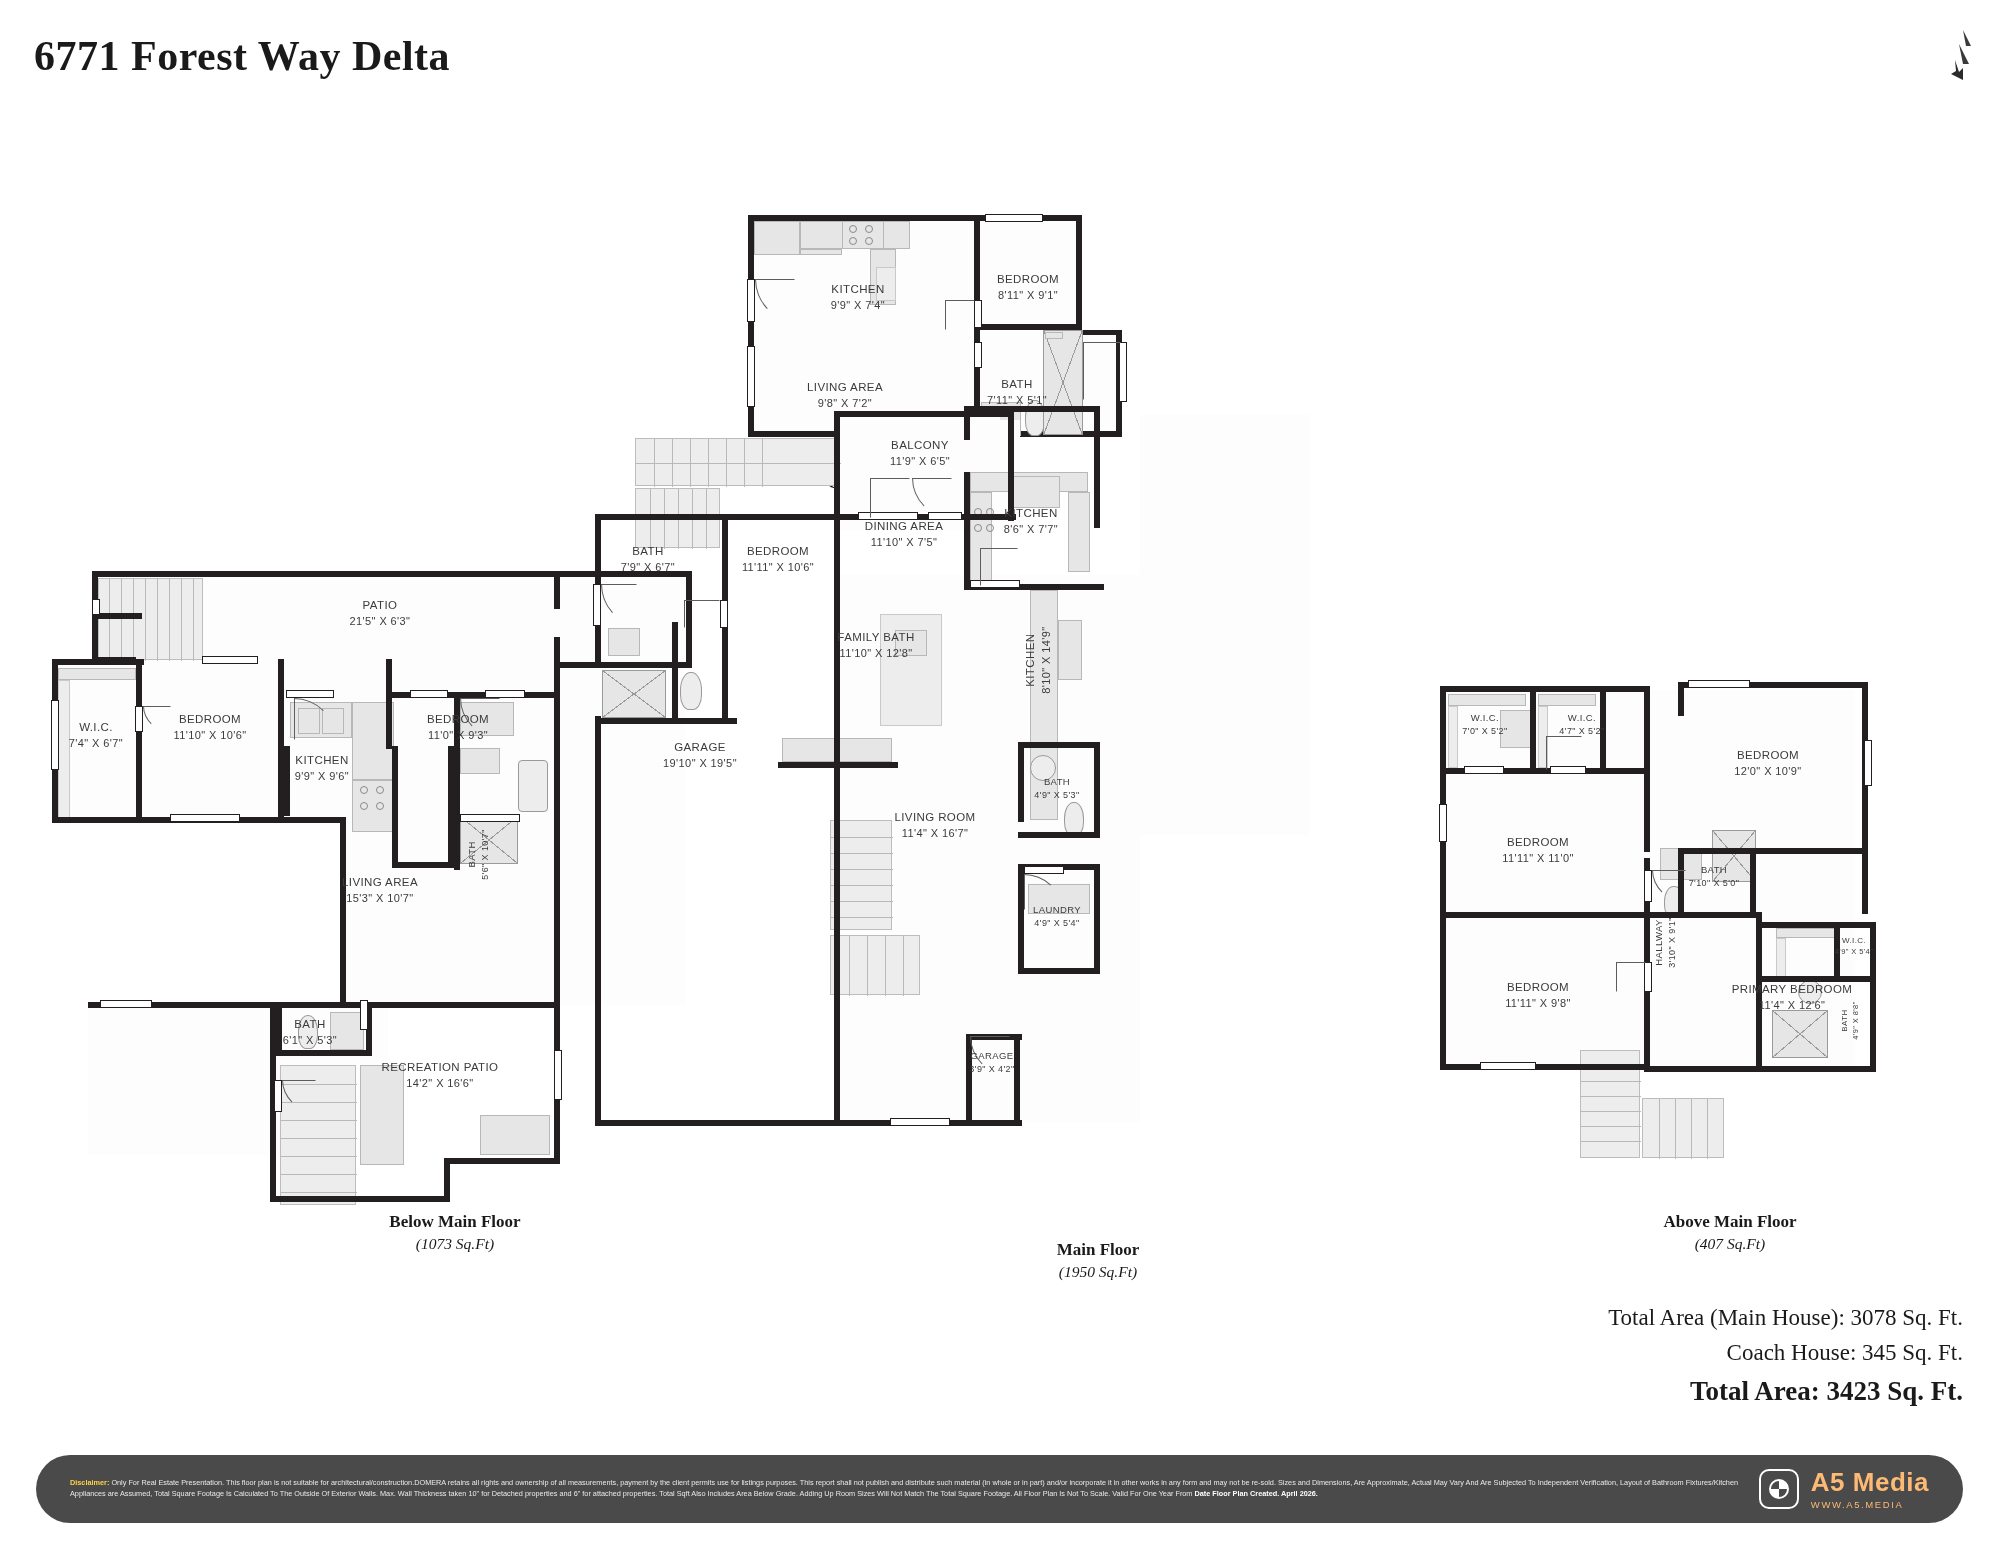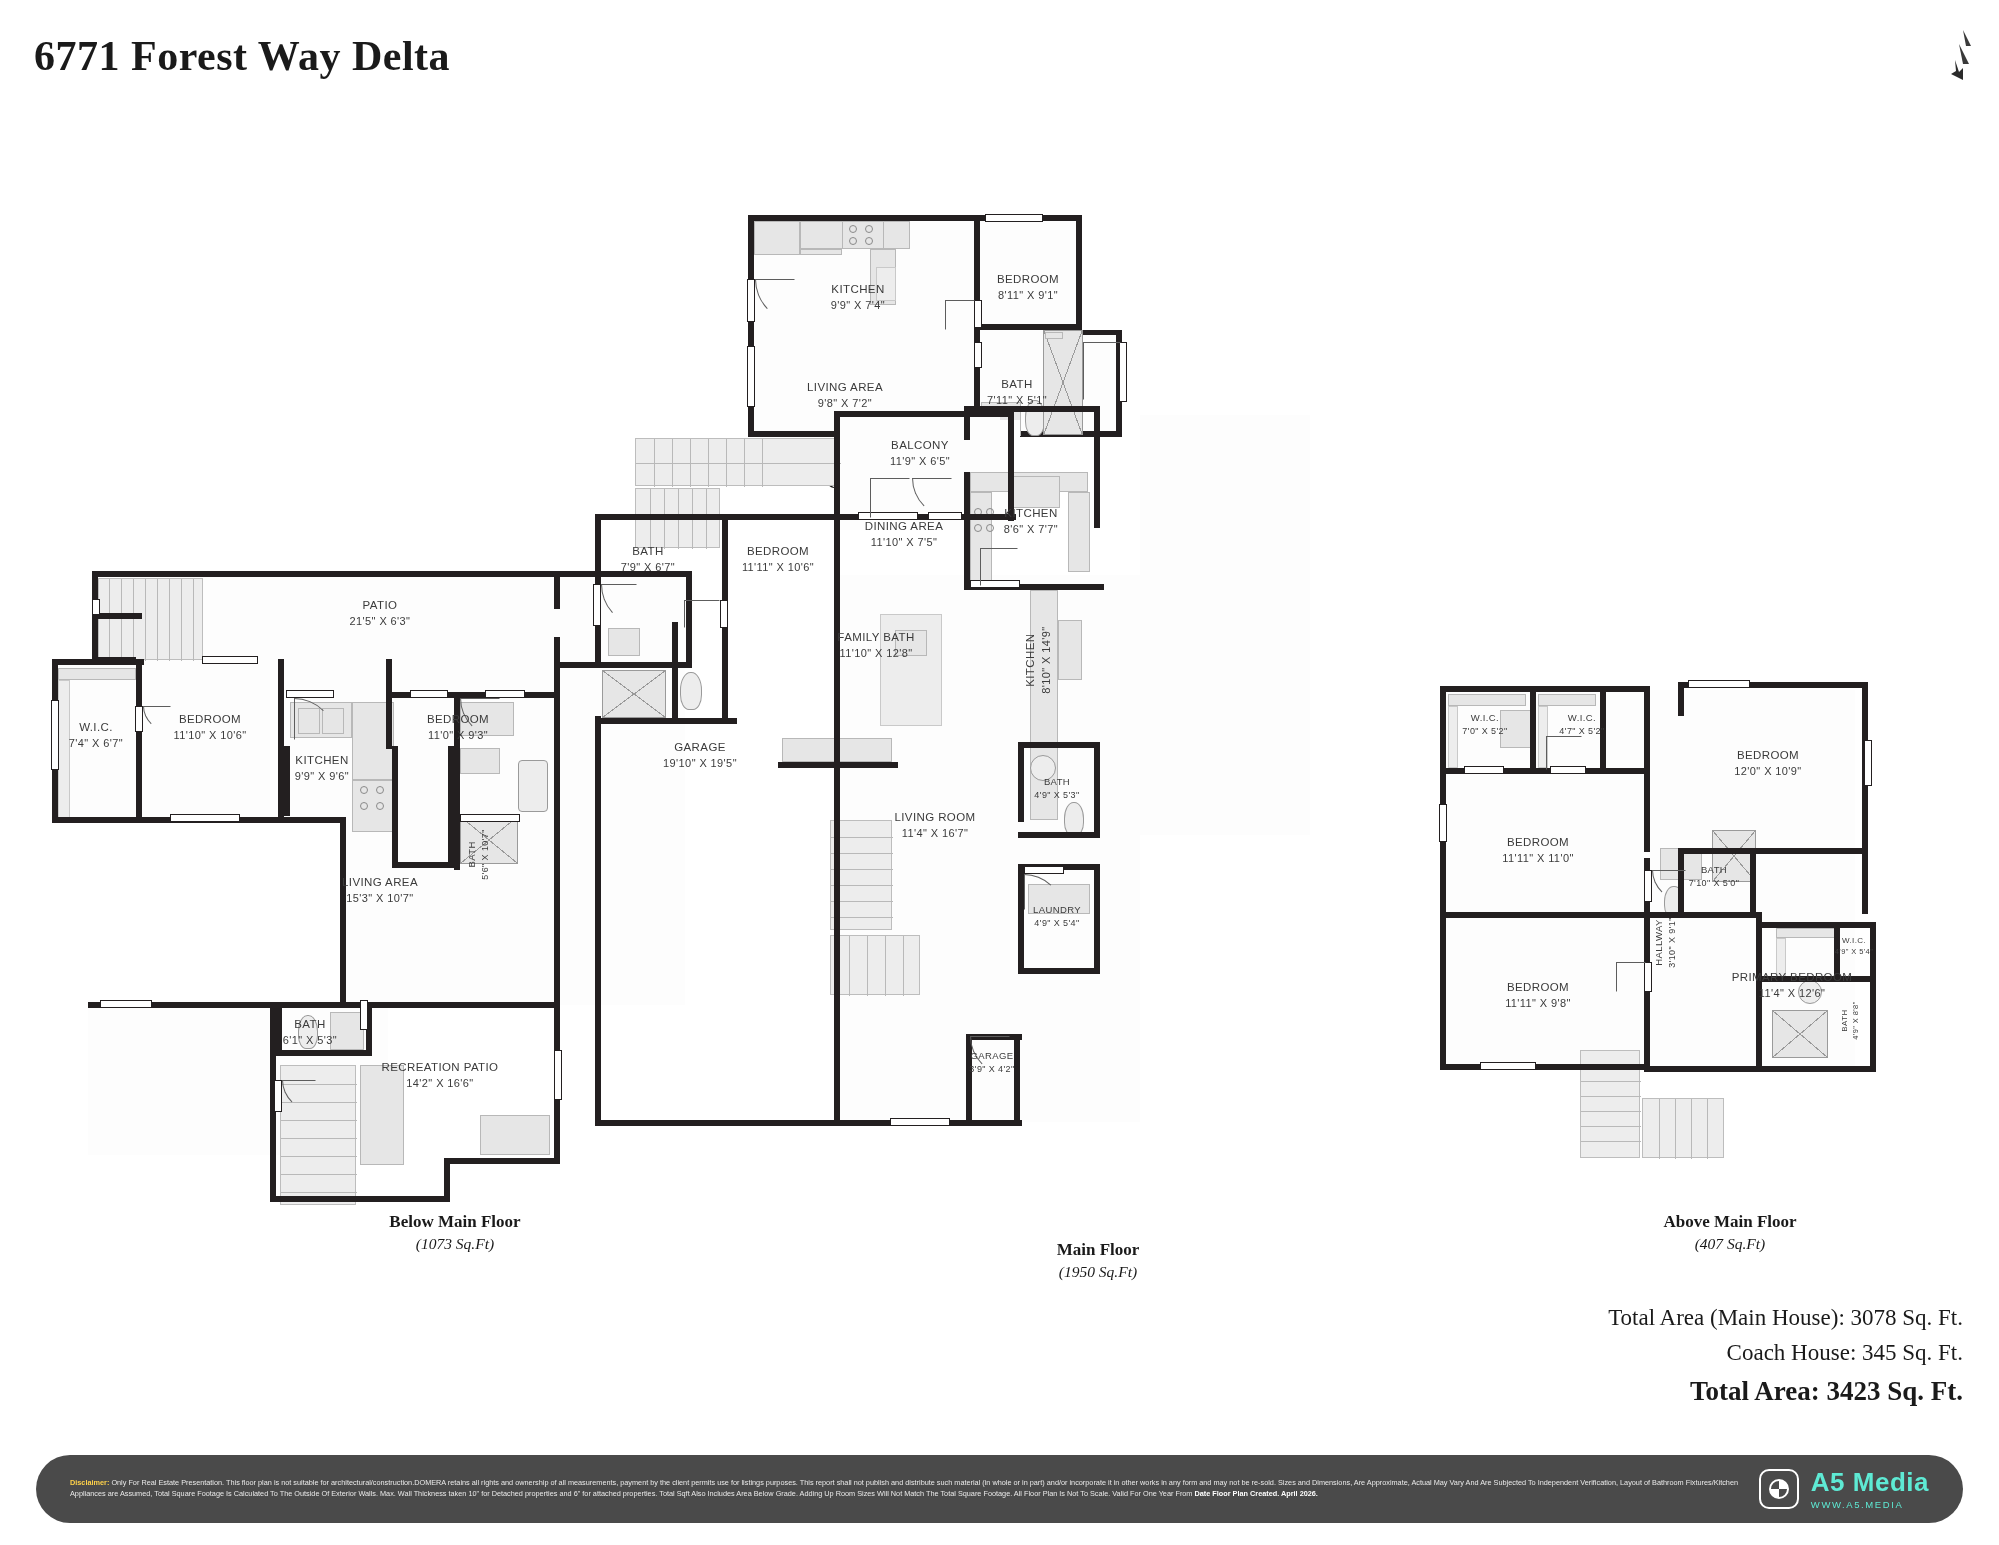--- a/index.html
+++ b/index.html
@@ -78,21 +78,21 @@
   #footer {
     position:absolute; left:36px; right:36px; bottom:22px; height:68px;
     background:#4a4a4a; border-radius:34px;
     display:flex; align-items:center; padding:0 34px;
   }
   #disclaimer { flex:1; color:#e9e9e9; font-size:7.3px; line-height:1.45; }
   #disclaimer .dh { color:#ffd24a; font-weight:bold; }
   #disclaimer b { color:#ffffff; }
   #brand { display:flex; align-items:center; gap:12px; }
   #brand .bm { width:40px; height:40px; }
-  #brand .btxt { color:#5eead4; }
+  #brand .btxt { color:#fdba74; }
   #brand .bname { font-size:26px; font-weight:bold; letter-spacing:0.5px; line-height:1; }
   #brand .burl { font-size:9.5px; letter-spacing:1.6px; margin-top:4px; }
 </style>
 </head>
 <body>
 
 <div id="page-title">6771 Forest Way Delta</div>
 <svg id="logo-mark" viewBox="0 0 40 52">
   <path d="M30 0 L38 16 L33 16 Z" fill="#3a3a3a"></path>
   <path d="M26 14 L36 34 L30 34 Z" fill="#3a3a3a"></path>
@@ -586,21 +586,21 @@
     <span class="dm">7'10" X 5'0"</span>
   </div>
   <div class="lbl vert sm" style="left:245px; top:250px;">
     <span class="nm">HALLWAY</span>
     <span class="dm">3'10" X 9'1"</span>
   </div>
   <div class="lbl" style="left:118px; top:300px;">
     <span class="nm">BEDROOM</span>
     <span class="dm">11'11" X 9'8"</span>
   </div>
-  <div class="lbl" style="left:372px; top:290px;">
+  <div class="lbl" style="left:372px; top:302px;">
     <span class="nm">PRIMARY BEDROOM</span>
     <span class="dm">11'4" X 12'6"</span>
   </div>
   <div class="lbl xs" style="left:434px; top:256px;">
     <span class="nm">W.I.C.</span>
     <span class="dm">4'9" X 5'4"</span>
   </div>
   <div class="lbl vert xs" style="left:430px; top:330px;">
     <span class="nm">BATH</span>
     <span class="dm">4'9" X 8'8"</span>

